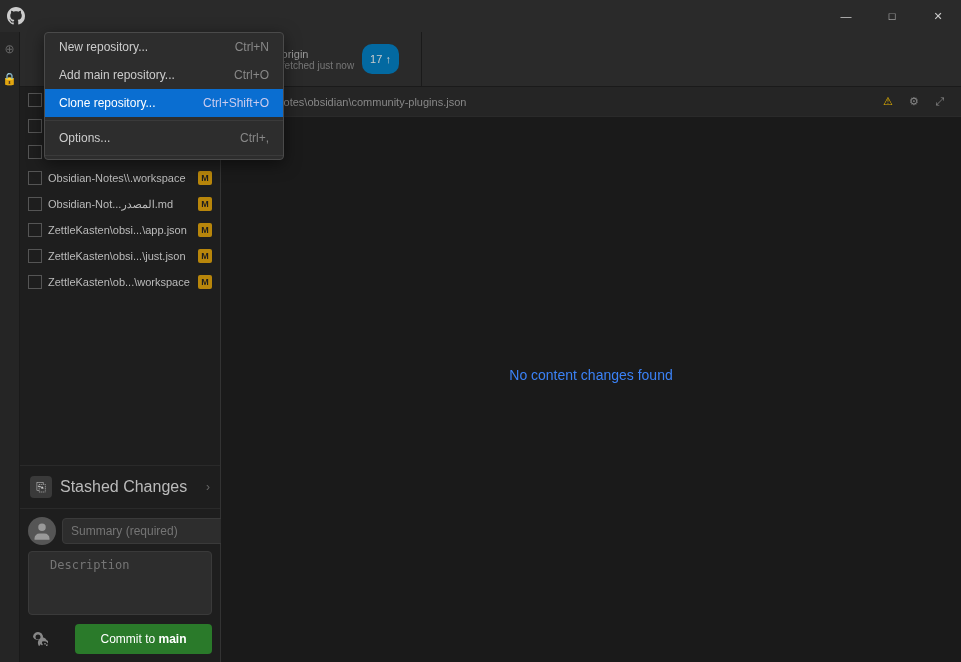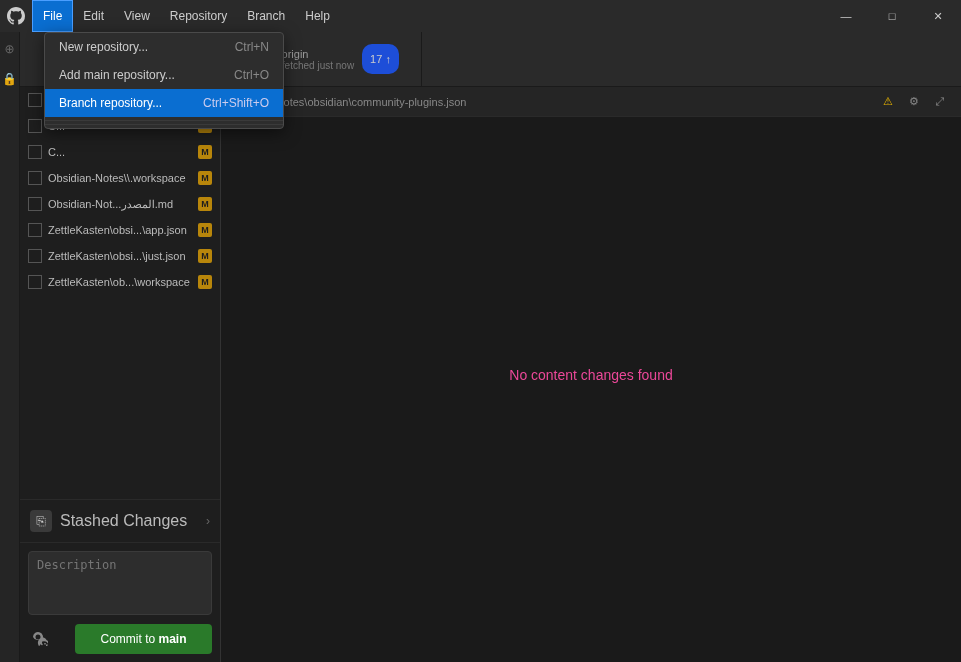--- a/index.html
+++ b/index.html
@@ -91,21 +91,21 @@
     .toolbar-branch-icon {
       font-size: 14px;
       color: #999;
     }
     .toolbar-pull {
       display: flex;
       align-items: center;
       gap: 8px;
     }
     .pull-badge {
-      background: #1d4ed8;
+      background: #0369a1;
       border-radius: 10px;
       padding: 9px 8px;
       font-size: 11px;
       color: #ccc;
       display: flex;
       align-items: center;
       gap: 4px;
     }
     .toolbar-spacer { flex: 1; }
 
@@ -230,21 +230,21 @@
       padding: 5px 8px;
       color: #666;
       font-size: 12px;
       outline: none;
     }
     .description-textarea {
       width: 100%;
       background: #2d2d2d;
       border: 1px solid #3a3a3a;
       border-radius: 4px;
-      padding: 6px 8px;
+      padding: 6px 21px;
       color: #666;
       font-size: 12px;
       resize: none;
       height: 64px;
       outline: none;
       margin-bottom: 6px;
     }
     .commit-footer {
       display: flex;
       align-items: center;
@@ -278,21 +278,21 @@
     
     .content-area {
       flex: 1;
       background: #1a1a1a;
       display: flex;
       align-items: center;
       justify-content: center;
       position: relative;
     }
     .no-content {
-      color: #ec4899;
+      color: #3b82f6;
       font-size: 14px;
     }
     .content-path-bar {
       position: absolute;
       top: 0;
       left: 0;
       right: 0;
       height: 30px;
       background: #252525;
       border-bottom: 1px solid #2a2a2a;
@@ -393,28 +393,20 @@
   </style>
 </head>
 <body>
 
 <div class="title-bar">
   <div class="title-bar-logo">
     <svg width="18" height="18" viewBox="0 0 16 16" fill="#ccc">
       <path d="M8 0C3.58 0 0 3.58 0 8c0 3.54 2.29 6.53 5.47 7.59.4.07.55-.17.55-.38 0-.19-.01-.82-.01-1.49-2.01.37-2.53-.49-2.69-.94-.09-.23-.48-.94-.82-1.13-.28-.15-.68-.52-.01-.53.63-.01 1.08.58 1.23.82.72 1.21 1.87.87 2.33.66.07-.52.28-.87.51-1.07-1.78-.2-3.64-.89-3.64-3.95 0-.87.31-1.59.82-2.15-.08-.2-.36-1.02.08-2.12 0 0 .67-.21 2.2.82.64-.18 1.32-.27 2-.27.68 0 1.36.09 2 .27 1.53-1.04 2.2-.82 2.2-.82.44 1.1.16 1.92.08 2.12.51.56.82 1.27.82 2.15 0 3.07-1.87 3.75-3.65 3.95.29.25.54.73.54 1.48 0 1.07-.01 1.93-.01 2.2 0 .21.15.46.55.38A8.013 8.013 0 0016 8c0-4.42-3.58-8-8-8z"></path>
     </svg>
   </div>
-  <div class="menu-bar">
-    <div class="menu-item active">File</div>
-    <div class="menu-item">Edit</div>
-    <div class="menu-item">View</div>
-    <div class="menu-item">Repository</div>
-    <div class="menu-item">Branch</div>
-    <div class="menu-item">Help</div>
-  </div>
   <div class="title-bar-controls">
     <div class="title-control">—</div>
     <div class="title-control">□</div>
     <div class="title-control close">✕</div>
   </div>
 </div>
 
 <div class="toolbar">
   <div class="toolbar-btn" style="min-width:200px; padding-left:50px;">
     <div class="toolbar-branch">
@@ -493,20 +485,28 @@
         </div>
       </div>
 
       <div class="stashed-section">
         <div class="stash-icon">⎘</div>
         <span class="stash-label">Stashed Changes</span>
         <span class="stash-arrow">›</span>
       </div>
 
       <div class="commit-area">
+        <div class="commit-row">
+          <div class="avatar">
+            <svg width="20" height="20" viewBox="0 0 16 16" fill="#999">
+              <path d="M8 8a3 3 0 100-6 3 3 0 000 6zm2 2H6a4 4 0 00-4 4v1h12v-1a4 4 0 00-4-4z"></path>
+            </svg>
+          </div>
+          <input class="summary-input" type="text" placeholder="Summary (required)" style="">
+        </div>
         <textarea class="description-textarea" placeholder="Description" style=""></textarea>
         <div class="commit-footer">
           <button class="add-co-author">
             <svg width="16" height="16" viewBox="0 0 16 16" fill="#888">
               <path d="M6 3.5a2.5 2.5 0 100 5 2.5 2.5 0 000-5zM1 6a5 5 0 119.192 2.688 5.5 5.5 0 017.281 5.276.75.75 0 01-1.5.064 4 4 0 00-7.998.124.75.75 0 01-1.5-.064A5.5 5.5 0 016.808 8.69 5.003 5.003 0 011 6zm11.5 3a2.5 2.5 0 00-1.96 4.054.75.75 0 11-1.08 1.042A4 4 0 1114.5 9zm1.25 4.5V12h-1.5v1.5H14V15h1.5v-1.5H17V12h-1.5v1.5H14z"></path>
             </svg>
           </button>
           <button class="commit-btn">
             <span>Commit to <strong>main</strong></span>
           </button>
@@ -532,19 +532,23 @@
   <div class="dropdown-menu">
     <div class="dropdown-item">
       <span>New repository...</span>
       <span class="shortcut">Ctrl+N</span>
     </div>
     <div class="dropdown-item">
       <span>Add main repository...</span>
       <span class="shortcut">Ctrl+O</span>
     </div>
     <div class="dropdown-item active">
-      <span>Branch repository...</span>
+      <span>Clone repository...</span>
       <span class="shortcut">Ctrl+Shift+O</span>
     </div>
     <div class="dropdown-divider"></div>
+    <div class="dropdown-item">
+      <span>Options...</span>
+      <span class="shortcut">Ctrl+,</span>
+    </div>
     <div class="dropdown-divider"></div>
   </div>
 </div>
 
 </body></html>

